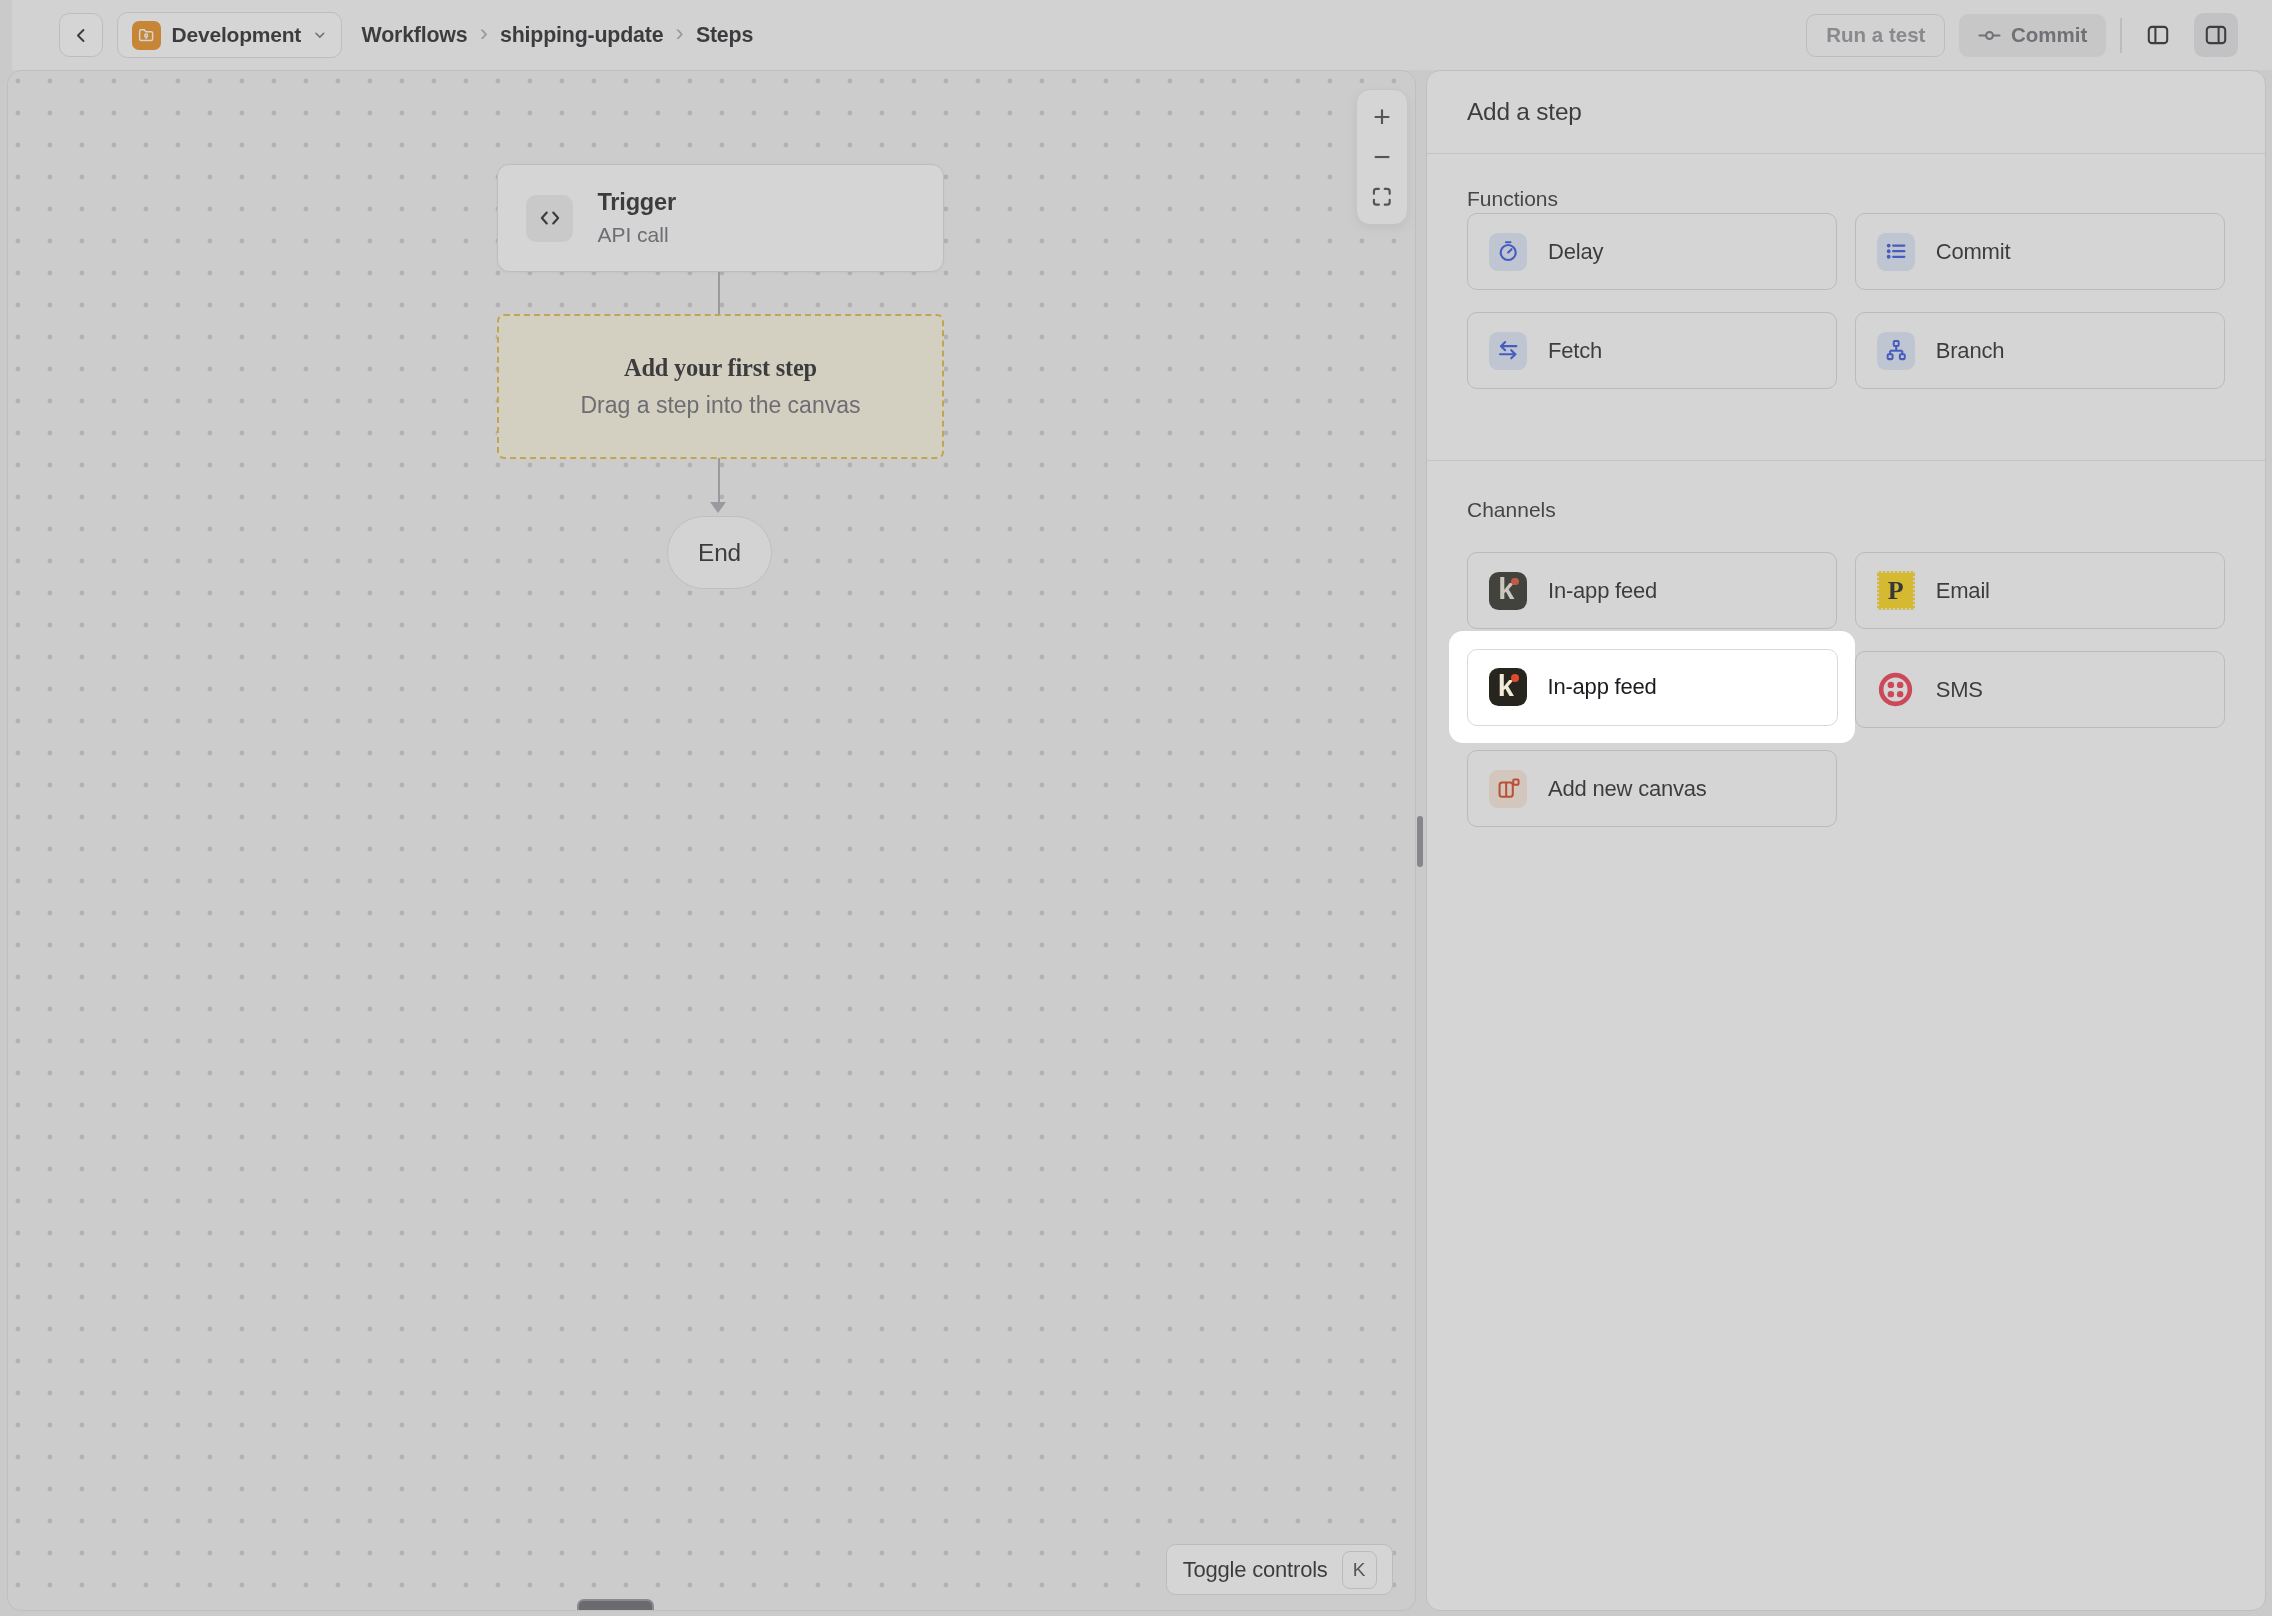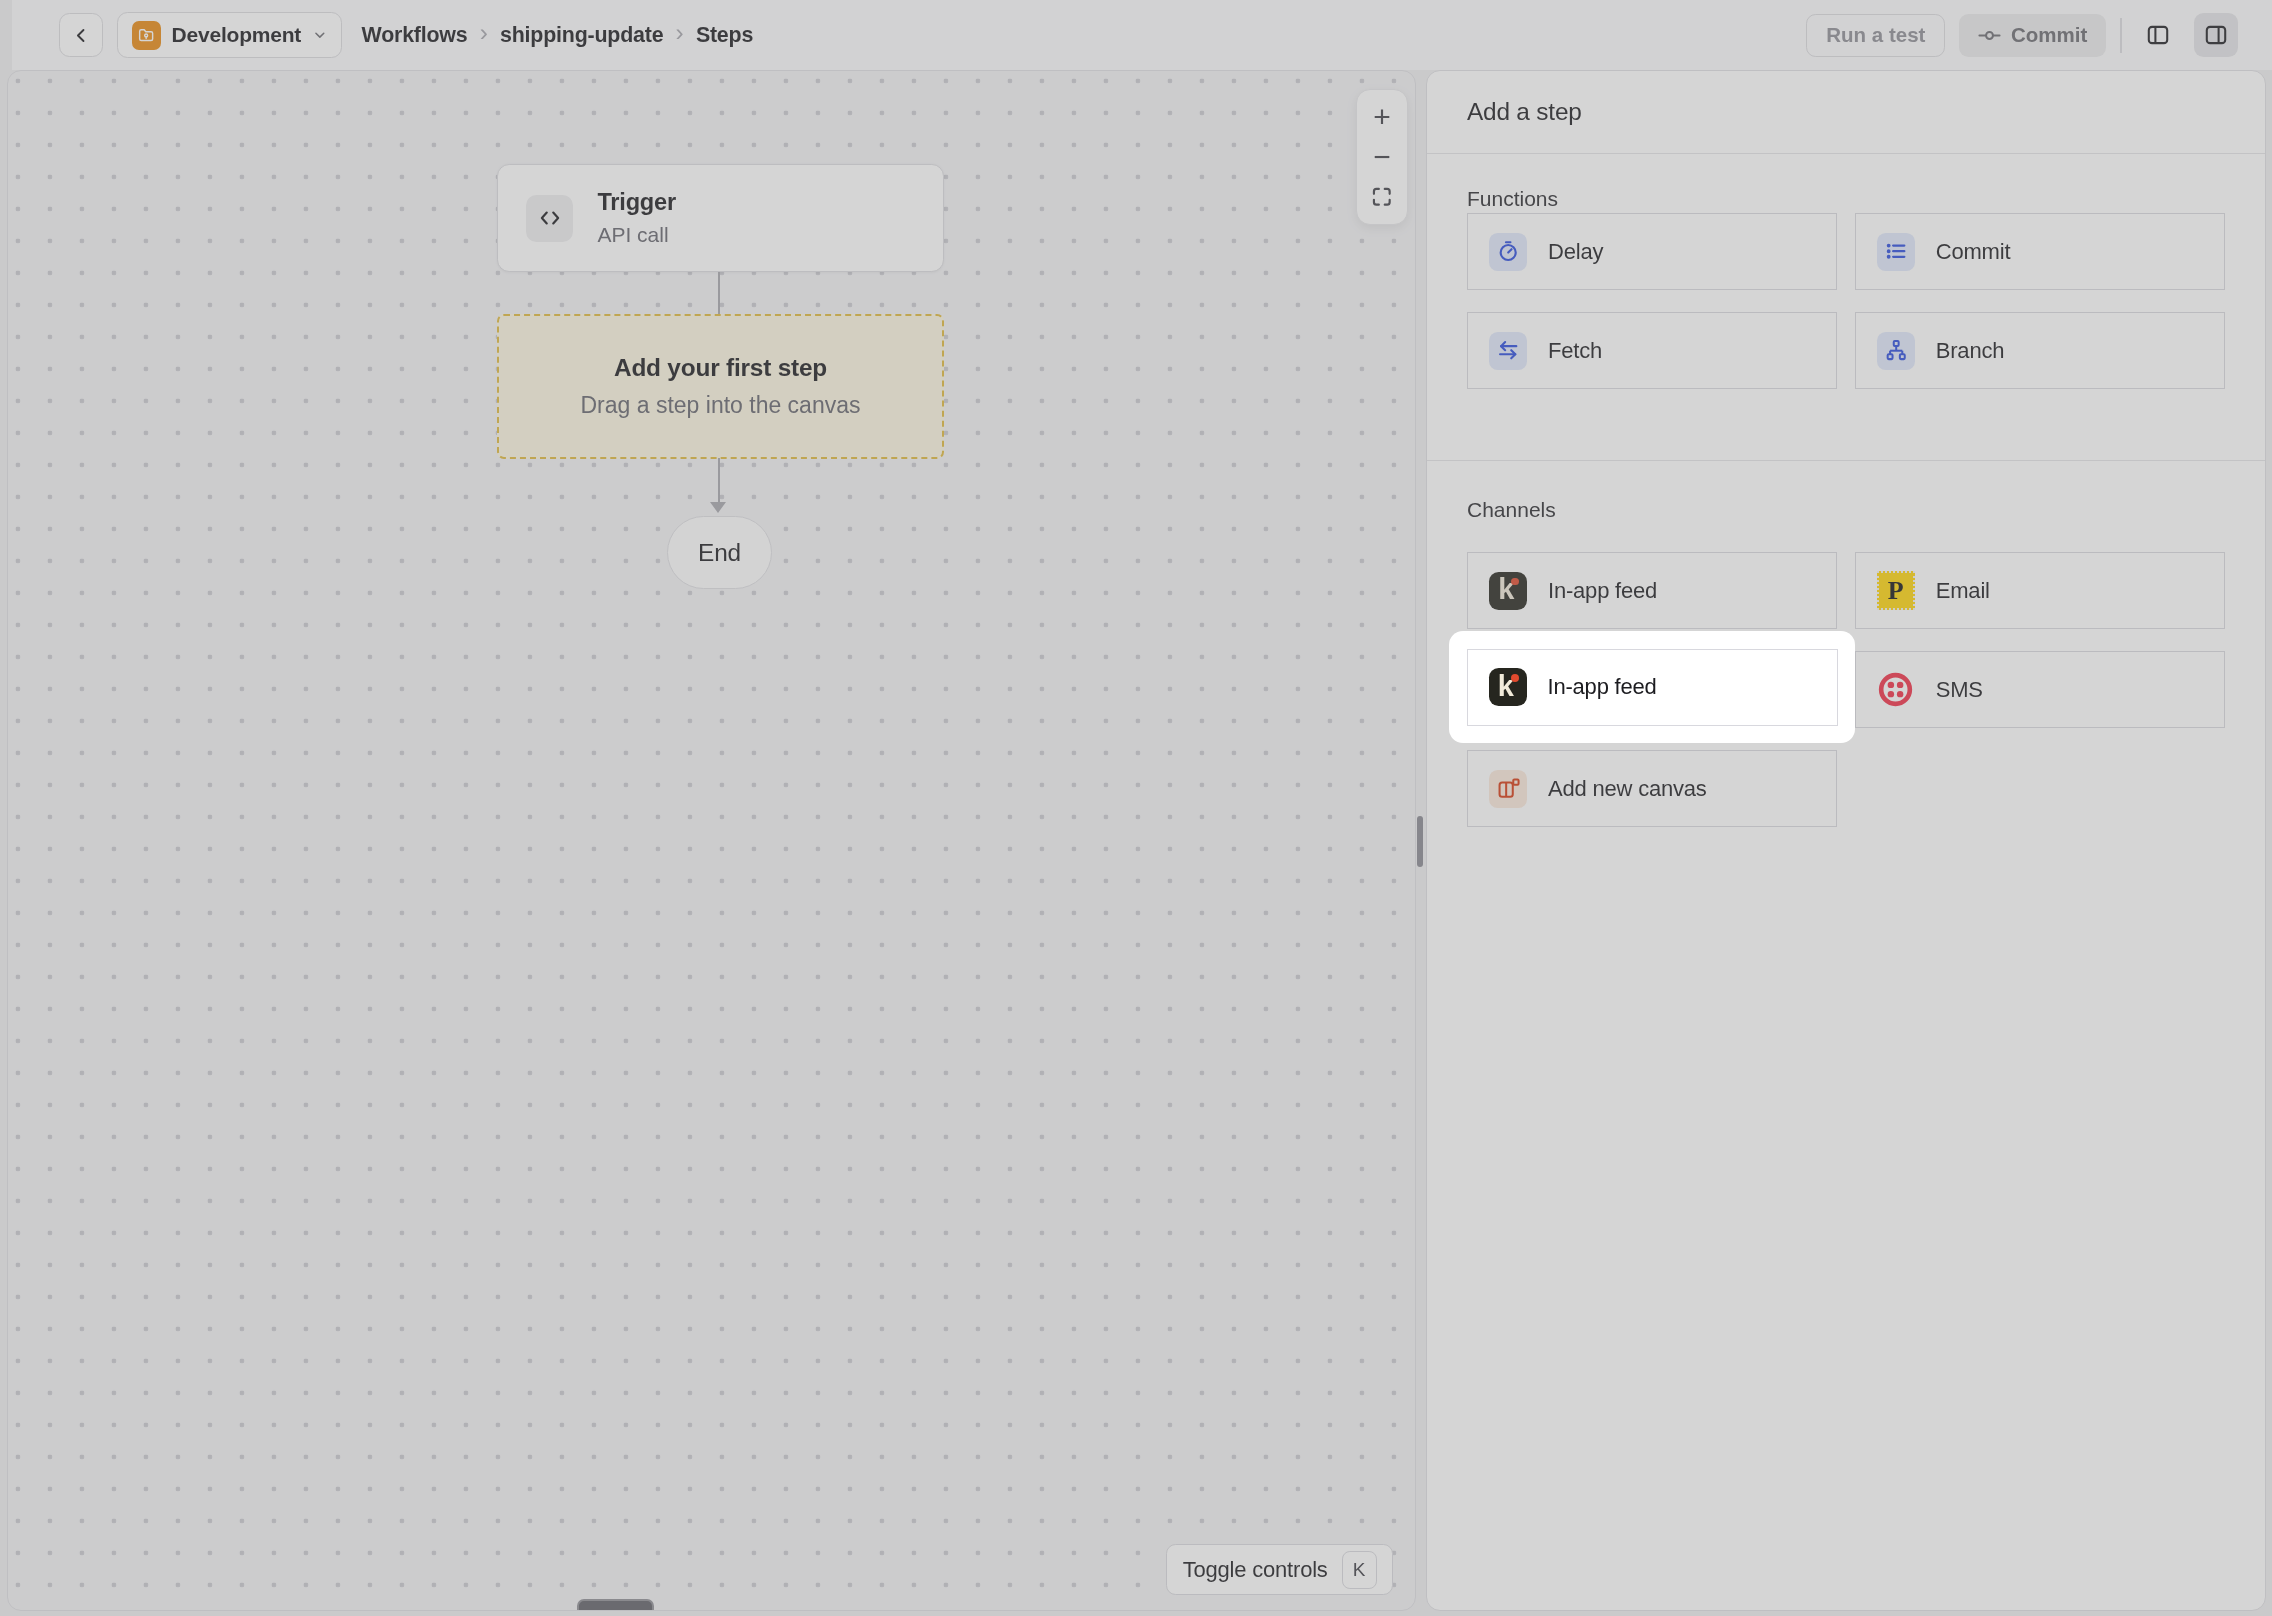--- a/index.html
+++ b/index.html
@@ -74,21 +74,21 @@
     position:absolute;left:702px;top:431px;width:0;height:0;
     border-left:8.7px solid transparent;border-right:8.7px solid transparent;
     border-top:11.3px solid #a7a7ad;
   }
   .dropzone{
     position:absolute;left:489px;top:243px;width:447px;height:145px;box-sizing:border-box;
     background:#fcf7e1;border:2.2px dashed #e0b93c;border-radius:7px;
     display:flex;flex-direction:column;align-items:center;justify-content:center;gap:10.5px;
     cursor:pointer;
   }
-  .dz-title{font-size:24.4px;font-weight:700;letter-spacing:-0.2px;}
+  .dz-title{font-size:24.4px;font-weight:700;letter-spacing:-0.2px;font-family:Liberation Serif, serif;}
   .dz-sub{font-size:23px;color:#64646d;}
   .node-end{
     position:absolute;left:659px;top:445px;width:105px;height:73px;box-sizing:border-box;
     background:#fcfcfd;border:1.5px solid #dedee2;border-radius:37px;
     display:flex;align-items:center;justify-content:center;
     font-size:24.4px;font-weight:500;letter-spacing:-0.2px;
   }
   .zoomctl{
     position:absolute;left:1348px;top:17.5px;width:52px;height:136px;box-sizing:border-box;
     background:#fff;border:1.3px solid #e7e7ea;border-radius:14px;
@@ -126,21 +126,21 @@
   .sb-header{
     height:83px;box-sizing:border-box;border-bottom:1.5px solid #e4e4e8;
     display:flex;align-items:center;padding:0 40px;
   }
   .sb-title{font-size:24.4px;font-weight:500;letter-spacing:-0.2px;}
   .sb-section{padding:33px 40px 0;}
   .sb-section-label{font-size:21px;font-weight:500;color:#2a2a2f;height:26px;}
   .sb-section-label.channels{margin-bottom:28px;}
   .card-grid{display:grid;grid-template-columns:1fr 1fr;column-gap:17.5px;row-gap:22px;}
   .step-card{
-    height:77px;box-sizing:border-box;border:1.5px solid #d8d8de;border-radius:0;background:#fff;
+    height:77px;box-sizing:border-box;border:1.5px solid #d8d8de;border-radius:10px;background:#fff;
     display:flex;align-items:center;gap:21px;padding:0 21px;cursor:pointer;
   }
   .card-label{font-size:22px;font-weight:500;letter-spacing:-0.2px;white-space:nowrap;}
   .fn-icon{
     width:38px;height:38px;border-radius:8.7px;background:#e0e8fb;flex:0 0 auto;
     display:flex;align-items:center;justify-content:center;color:#2a4bdd;
   }
   .ch-icon{width:38px;height:38px;flex:0 0 auto;display:flex;align-items:center;justify-content:center;}
   .sb-div-spacer{height:49px;}
   .sb-rule{border-top:1.5px solid #e4e4e8;}

